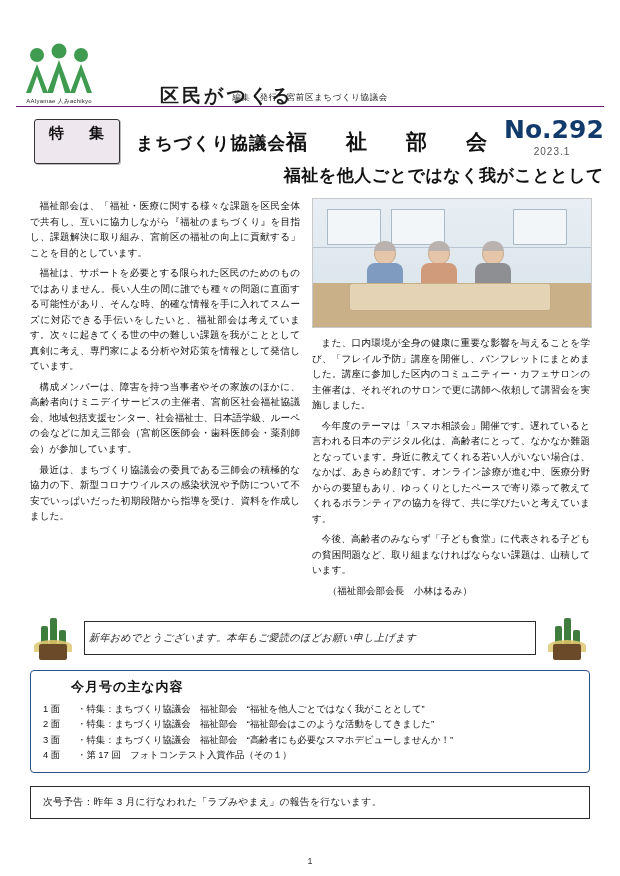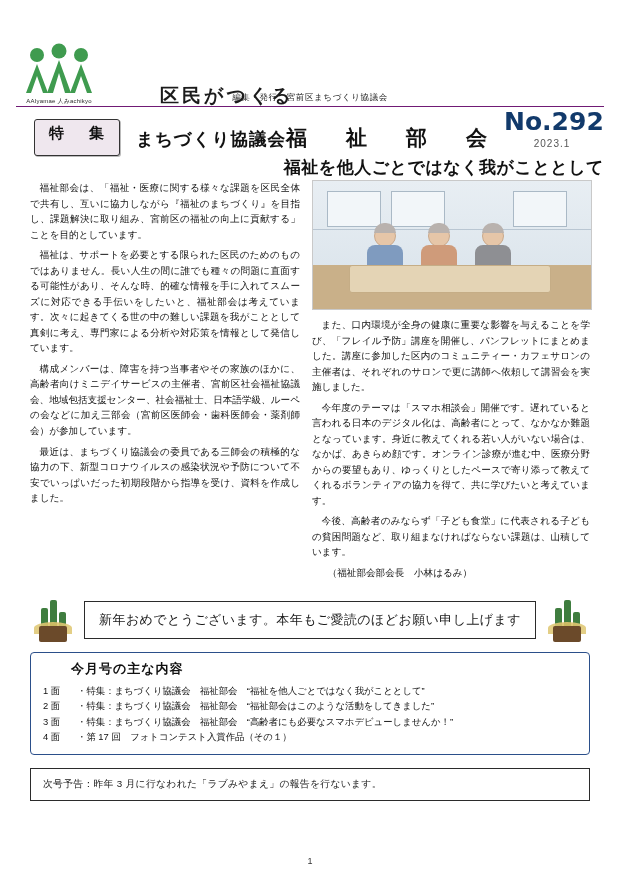--- a/index.html
+++ b/index.html
@@ -70,21 +70,21 @@
     letter-spacing: 2px;
     line-height: 1.05;
     margin-top: 1px;
     color: #123a6b;
     text-shadow: 1px 1px 0 #9fb7d6;
     white-space: nowrap;
   }
   .issue-block {
     position: absolute;
     right: 4px;
-    top: 26px;
+    top: 34px;
     text-align: left;
     width: 96px;
   }
   .issue-no {
     font-family: "DejaVu Sans", sans-serif;
     font-size: 25px;
     font-weight: bold;
     color: #123a6b;
     line-height: 1;
     letter-spacing: 0px;
@@ -113,21 +113,21 @@
     margin-top: 12px;
     padding: 0 18px;
   }
   .feature-tag {
     border: 1.2px solid #333;
     border-radius: 3px;
     background: #efe7ee;
     font-size: 15px;
     font-weight: bold;
     letter-spacing: 5px;
-    padding: 4px 10px 12px 14px;
+    padding: 4px 10px 20px 14px;
     color: #111;
     flex: none;
     box-shadow: 1px 1px 0 #bbb;
   }
   .headline-text {
     margin-left: 16px;
     font-size: 17.5px;
     font-weight: bold;
     letter-spacing: 1px;
     color: #111;
@@ -140,21 +140,21 @@
     text-align: right;
     font-size: 17px;
     font-weight: bold;
     color: #111;
     margin-top: 0;
     letter-spacing: 0.5px;
   }
 
   
   .body-area {
-    margin-top: 1px;
+    margin-top: 11px;
     display: flex;
     gap: 12px;
     padding: 0 14px;
   }
   .col {
     width: 278px;
     font-size: 9.6px;
     line-height: 1.62;
     color: #111;
     text-align: justify;
@@ -269,24 +269,25 @@
     bottom: 8px; left: 4px;
     width: 38px; height: 12px;
     background: radial-gradient(circle at 50% 100%, #d1b24a 0%, #e0c978 70%);
     border-radius: 50% 50% 0 0;
     opacity: .9;
   }
   .newyear-msg {
     flex: 1;
     border: 1px solid #2b2b2b;
     background: #ffffff;
-    text-align: center;
-    font-size: 13px;
+    text-align: left;
+    font-size: 10px;
     padding: 9px 4px;
     letter-spacing: 0.4px;
+    font-style: italic;
   }
 
   
   .contents {
     margin: 10px 14px 0 14px;
     border: 1.6px solid #2b4f8a;
     border-radius: 4px;
     padding: 7px 12px 9px 12px;
   }
   .contents h2 {

